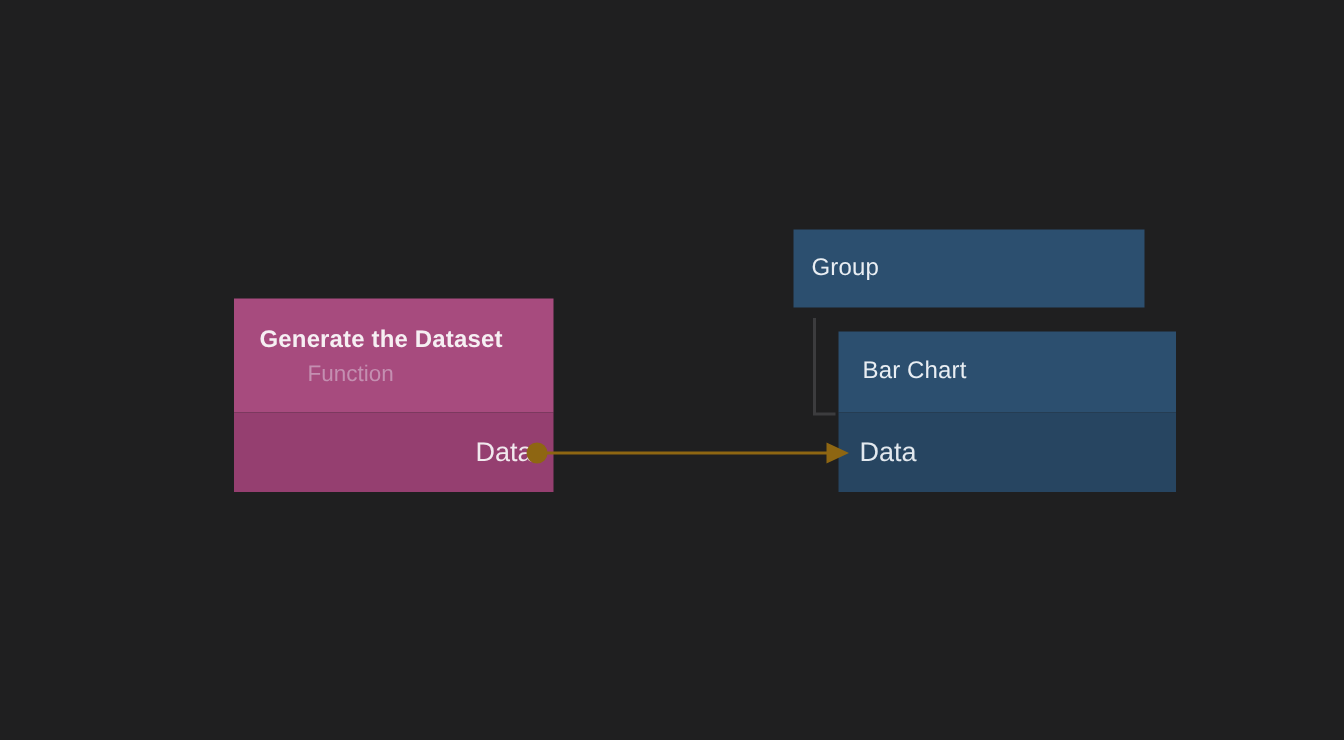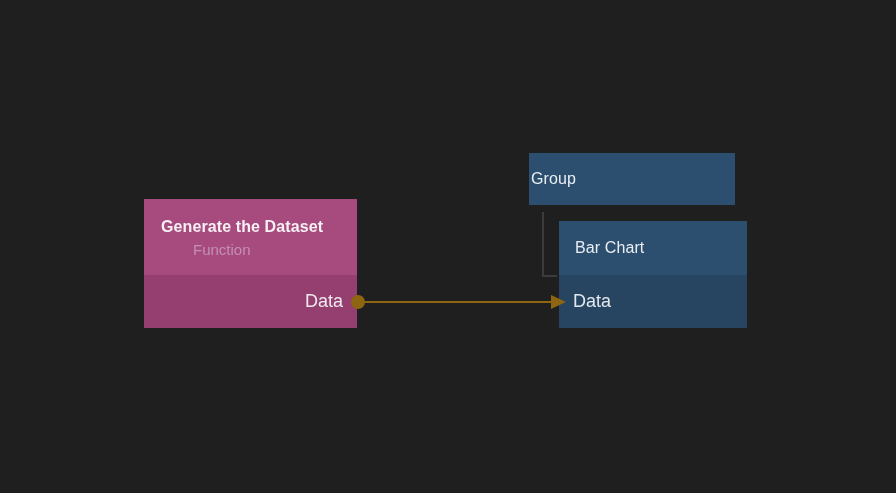--- a/index.html
+++ b/index.html
@@ -15,49 +15,49 @@
   html,body{width:896px;height:493px;overflow:hidden;}
   body{
     background:var(--bg);
     font-family:"Liberation Sans", sans-serif;
     position:relative;
   }
   .canvas{position:absolute;inset:0;}
   .wires{position:absolute;left:0;top:0;width:896px;height:493px;z-index:3;pointer-events:none;}
   .node{position:absolute;z-index:2;}
   
-  .node-function{left:132px;top:199px;width:225px;height:125px;padding-left:12px;}
+  .node-function{left:144px;top:199px;width:225px;height:125px;padding-left:12px;}
   .node-function .node-header{
     background:var(--pink-header);
     height:76px;
     padding:17px 16px 0 17px;
   }
   .node-function .node-title{
     color:#f6eff3;font-size:16px;font-weight:700;line-height:22px;letter-spacing:.1px;
   }
   .node-function .node-subtitle{
     color:#c48fb1;font-size:15px;font-weight:400;line-height:21px;margin-top:1px;margin-left:32px;
   }
   .node-function .node-body{
     background:var(--pink-body);
     height:53px;
     display:flex;align-items:center;justify-content:flex-end;
     padding-right:14px;
   }
   .port-label{color:#f1e9ee;font-size:18px;}
   
   .node-group{
-    left:529px;top:153px;width:206px;height:52px;
+    left:529px;top:153px;width:234px;height:52px;
     background:var(--blue-header);
     display:flex;align-items:center;
-    padding-left:2px;
+    padding-left:12px;
   }
   .blue-title{color:#e9eef3;font-size:16px;font-weight:400;letter-spacing:.1px;}
   
-  .node-barchart{left:559px;top:221px;width:188px;height:107px;}
+  .node-barchart{left:559px;top:221px;width:225px;height:107px;}
   .node-barchart .node-header{
     background:var(--blue-header);
     height:54px;
     display:flex;align-items:center;
     padding-left:16px;
   }
   .node-barchart .node-body{
     background:var(--blue-body);
     height:53px;
     display:flex;align-items:center;

